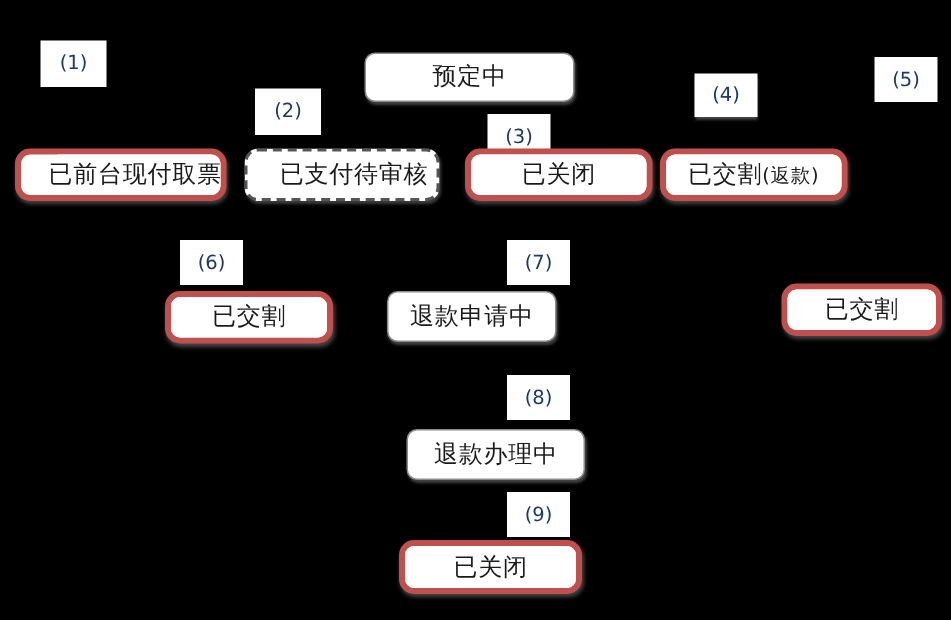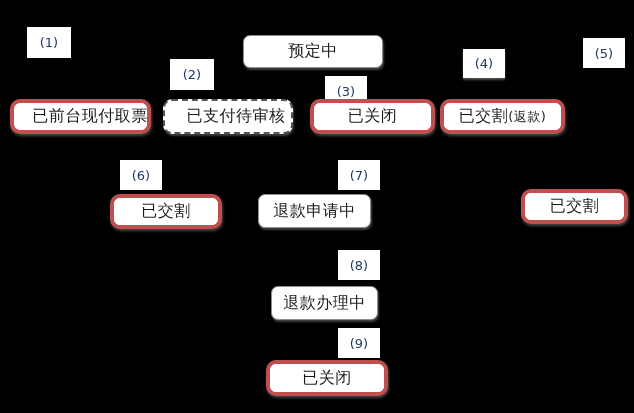--- a/index.html
+++ b/index.html
@@ -162,21 +162,21 @@
   <div class="node redbox" style="left:110px; top:194px; width:112px; height:35px;">
     <span class="inner">
       <span>已交割</span>
     </span>
   </div>
 
   <div class="node plain" style="left:258px; top:194px; width:113px; height:34px;">
     <span>退款申请中</span>
   </div>
 
-  <div class="node plain" style="left:271px; top:286px; width:107px; height:34px;">
+  <div class="node plain" style="left:271px; top:286px; width:119px; height:34px;">
     <span>退款办理中</span>
   </div>
 
   <div class="node redbox" style="left:266px; top:360px; width:122px; height:36px;">
     <span class="inner">
       <span>已关闭</span>
     </span>
   </div>
 
 </div>

